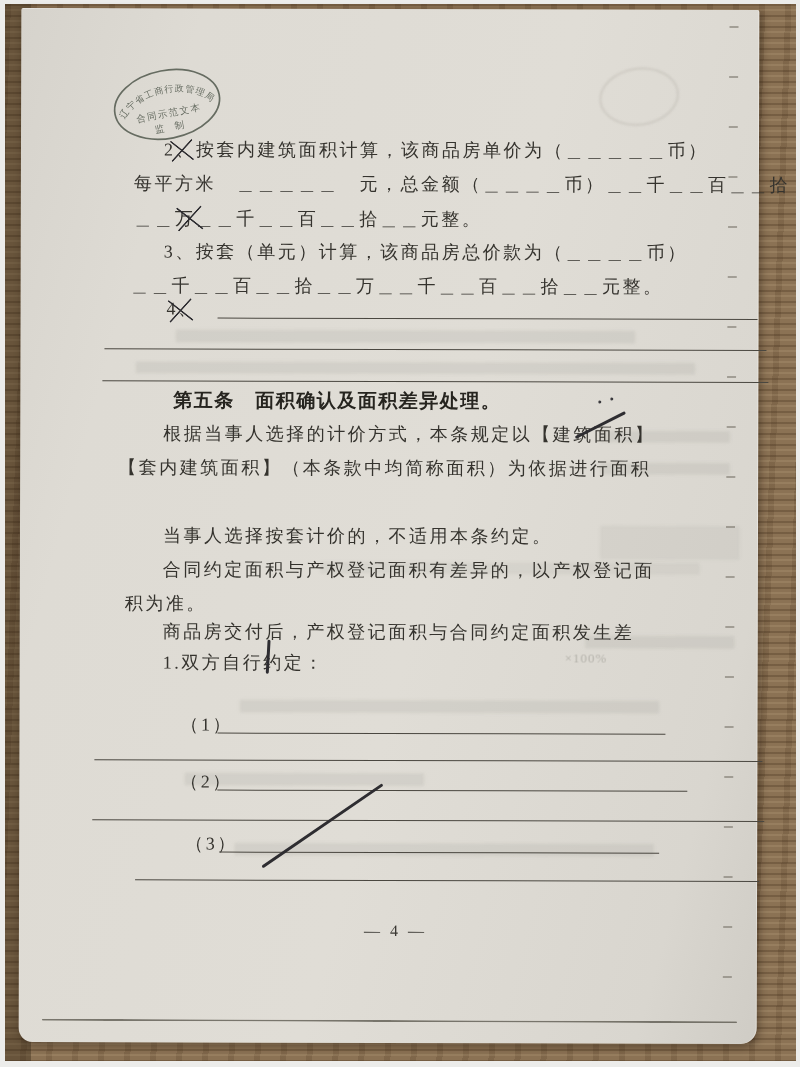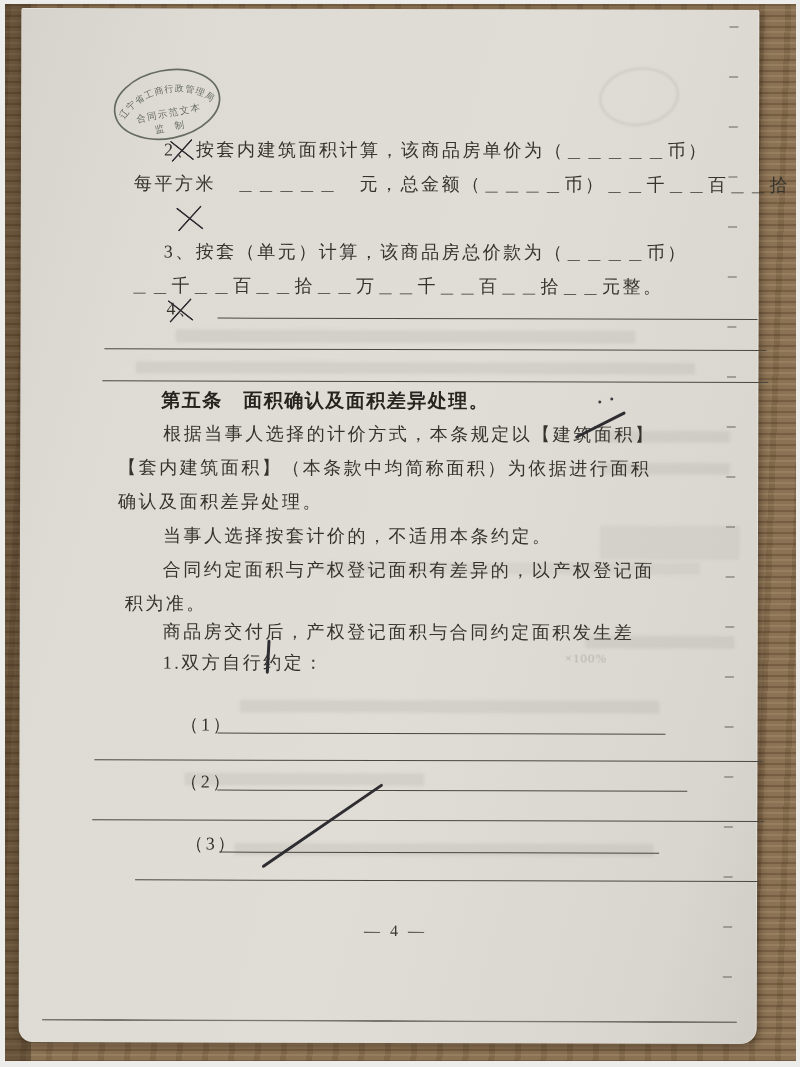--- a/index.html
+++ b/index.html
@@ -81,32 +81,32 @@
   <div class="ghost" style="left:580px;top:516px;width:140px;height:34px;opacity:.7;"></div>
   <div class="ghost" style="left:300px;top:553px;width:380px;height:12px;opacity:.7;"></div>
   <div class="ghost" style="left:565px;top:626px;width:150px;height:13px;"></div>
   <div class="ghost" style="left:220px;top:691px;width:420px;height:13px;"></div>
   <div class="ghost" style="left:165px;top:764px;width:240px;height:13px;"></div>
   <div class="ghost" style="left:215px;top:834px;width:420px;height:13px;"></div>
   <div class="ghost-text" style="left:545px;top:641px;">×100%</div>
 
   <div class="line" style="left:143px;top:129px;">2、按套内建筑面积计算，该商品房单价为（＿＿＿＿＿币）</div>
   <div class="line" style="left:113px;top:163px;">每平方米　＿＿＿＿＿　元，总金额（＿＿＿＿币）＿＿千＿＿百＿＿拾</div>
+  <div class="line" style="left:113px;top:198px;">＿＿万＿＿千＿＿百＿＿拾＿＿元整。</div>
   <div class="line" style="left:143px;top:231px;">3、按套（单元）计算，该商品房总价款为（＿＿＿＿币）</div>
   <div class="line" style="left:110px;top:265px;">＿＿千＿＿百＿＿拾＿＿万＿＿千＿＿百＿＿拾＿＿元整。</div>
   <div class="line" style="left:146px;top:288px;">4、</div>
 
   <div class="rule" style="left:197px;top:309px;width:540px;"></div>
   <div class="rule" style="left:84px;top:340px;width:662px;"></div>
   <div class="rule" style="left:82px;top:372px;width:666px;"></div>
 
-  <div class="line head" style="left:141px;top:379px;">第五条　面积确认及面积差异处理。</div>
+  <div class="line head" style="left:153px;top:379px;">第五条　面积确认及面积差异处理。</div>
   <div class="line" style="left:143px;top:413px;">根据当事人选择的计价方式，本条规定以【建筑面积】</div>
   <div class="line" style="left:98px;top:447px;">【套内建筑面积】（本条款中均简称面积）为依据进行面积</div>
-  <div class="line" style="left:98px;top:481px;">确认及面积差异处理。</div>
   <div class="line" style="left:143px;top:515px;">当事人选择按套计价的，不适用本条约定。</div>
   <div class="line" style="left:143px;top:549px;">合同约定面积与产权登记面积有差异的，以产权登记面</div>
   <div class="line" style="left:98px;top:583px;margin-left:7px;">积为准。</div>
   <div class="line" style="left:143px;top:611px;">商品房交付后，产权登记面积与合同约定面积发生差</div>
   <div class="line" style="left:143px;top:642px;">1.双方自行约定：</div>
 
   <div class="line" style="left:161px;top:704px;">（1）</div>
   <div class="rule" style="left:198px;top:724px;width:448px;"></div>
   <div class="rule" style="left:75px;top:751px;width:668px;"></div>
 

